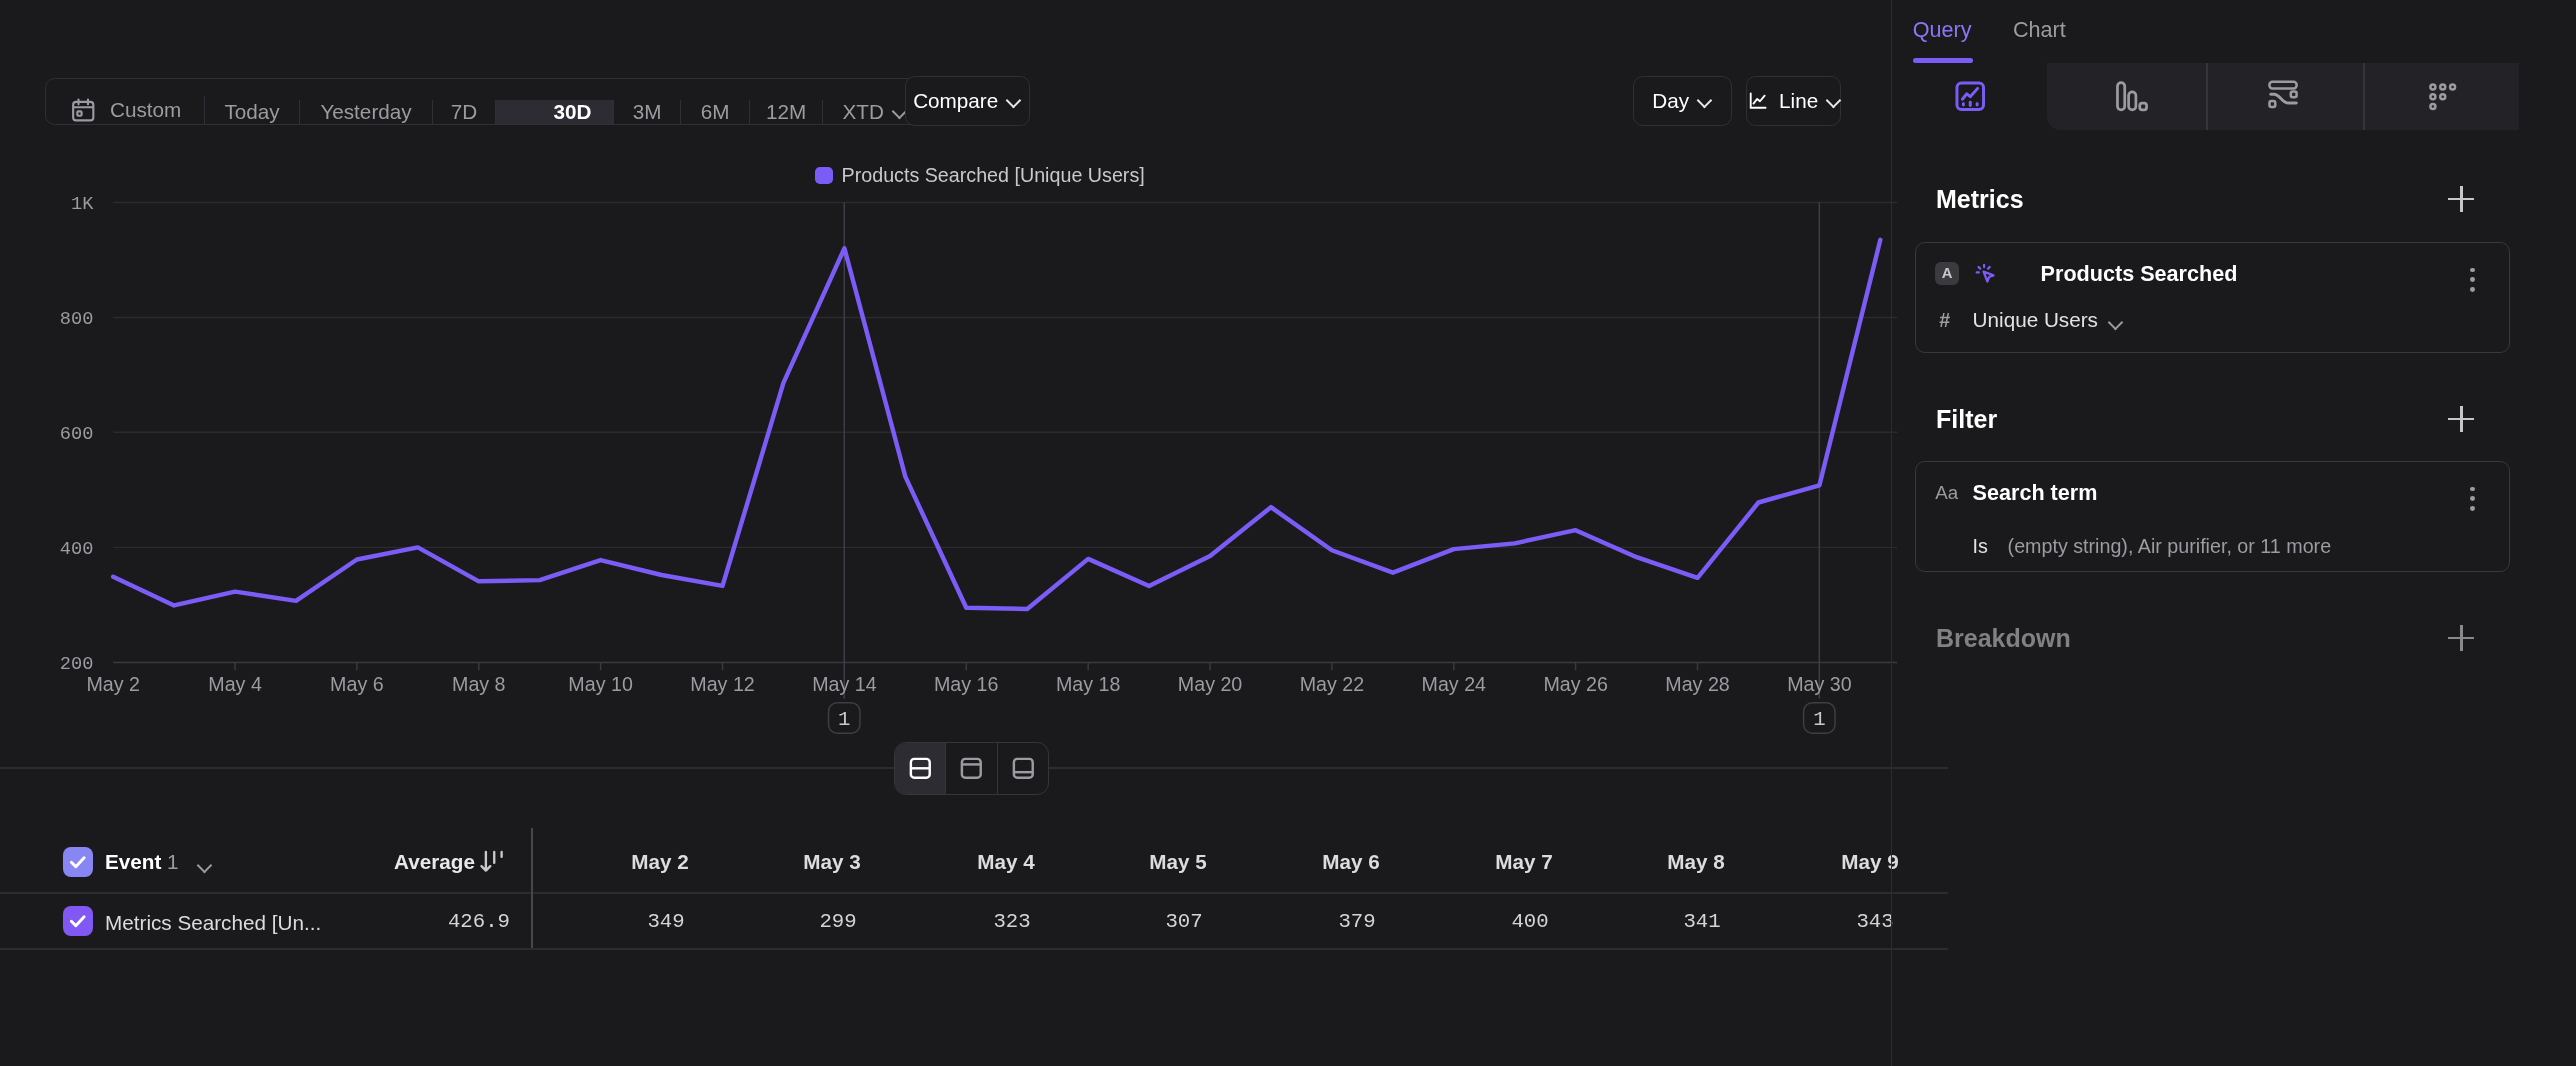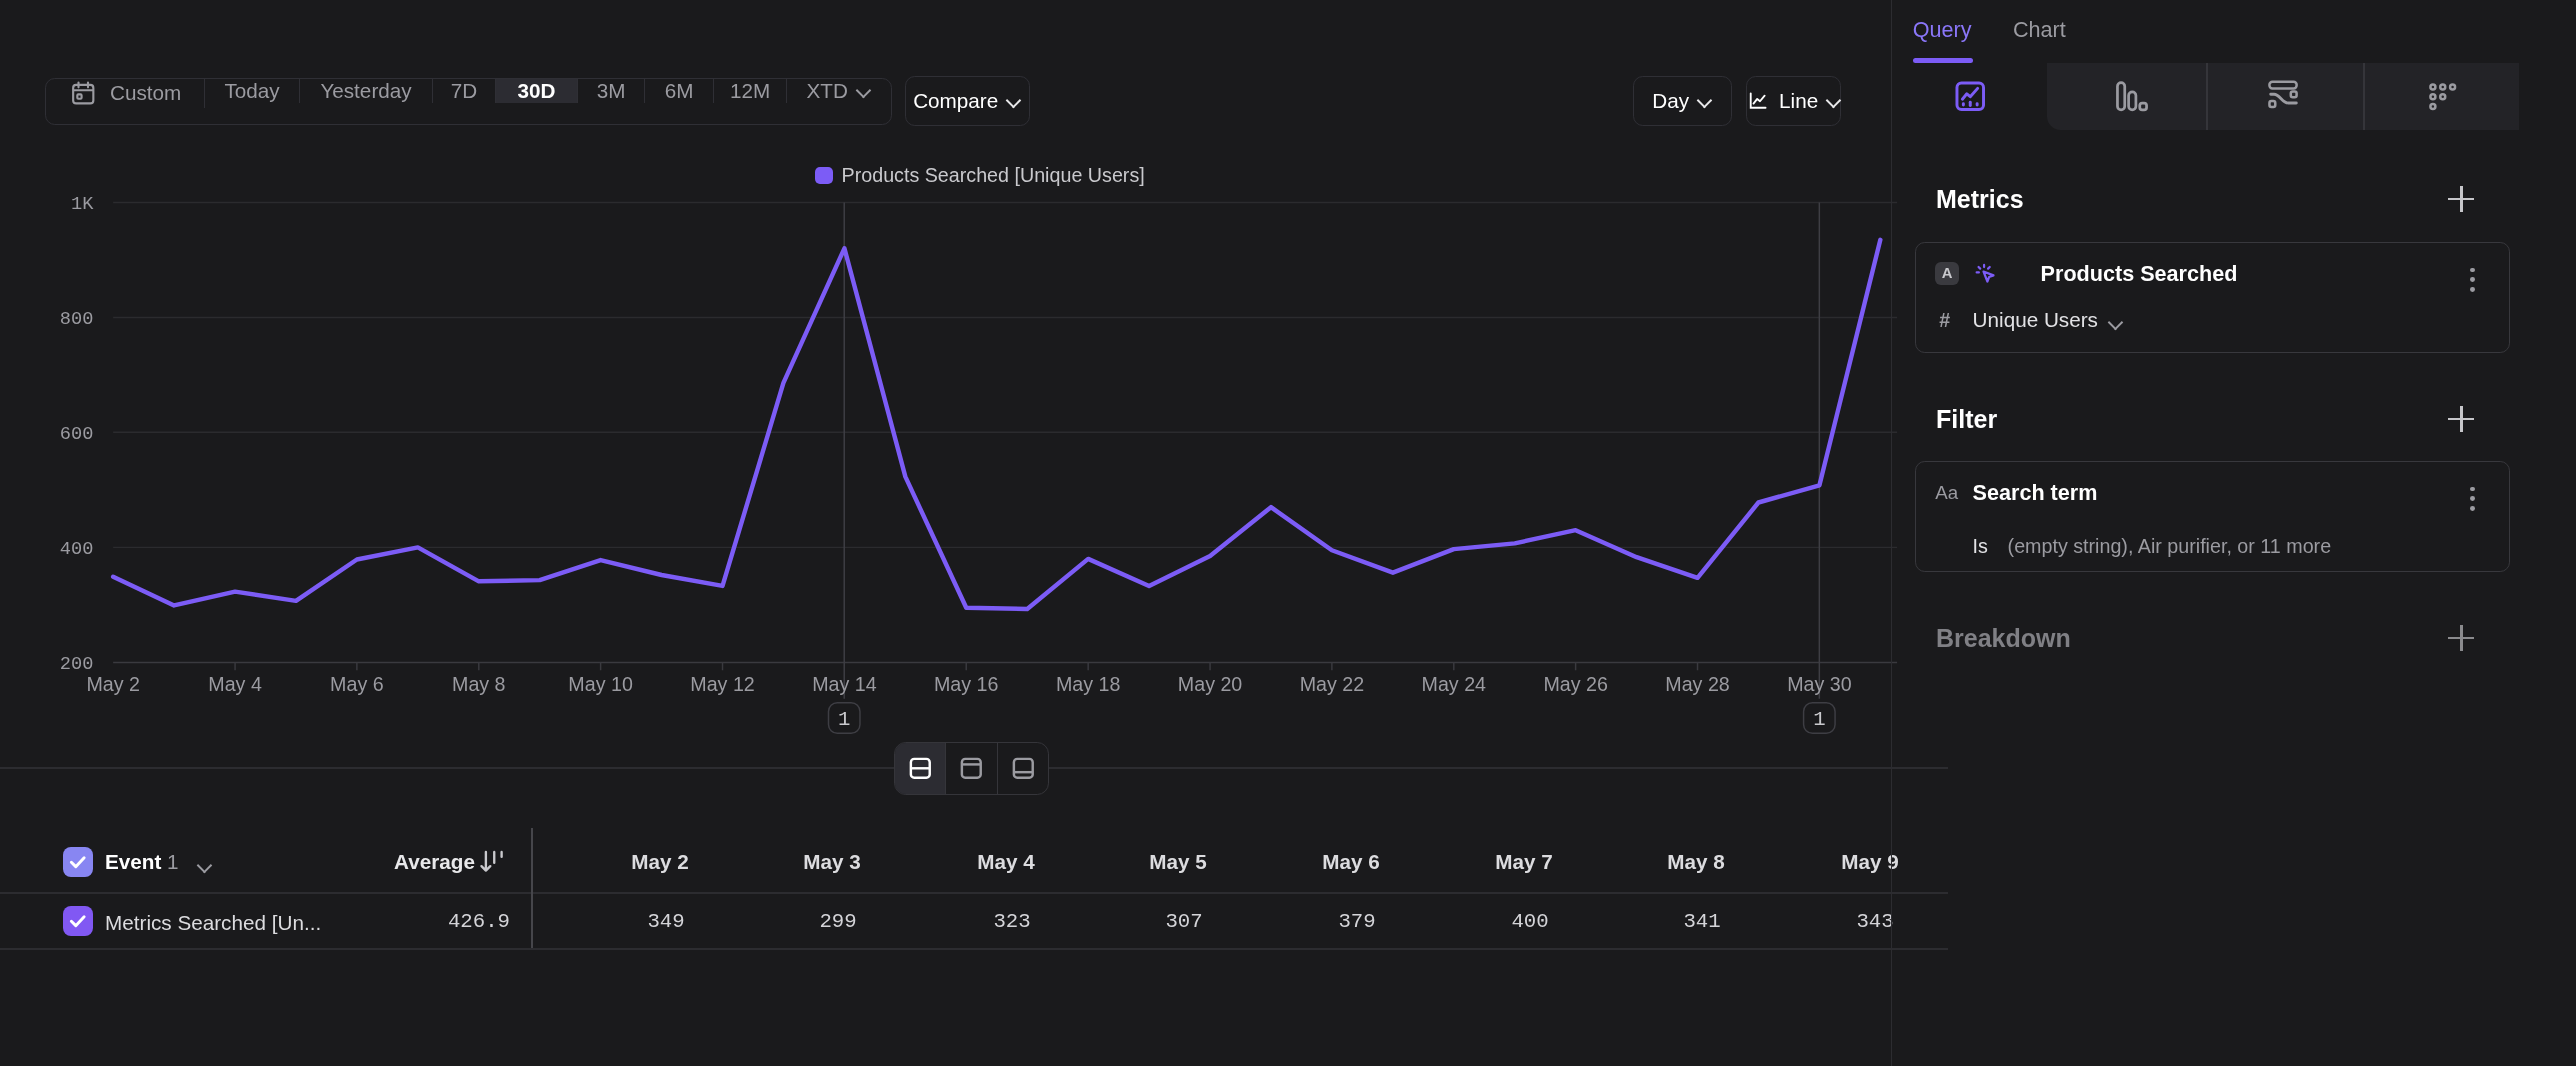--- a/index.html
+++ b/index.html
@@ -1,20 +1,20 @@
 <!DOCTYPE html>
 <html><head>
 <meta charset="utf-8">
 <style>
   html,body{margin:0;padding:0;}
   body{width:2576px;height:1067px;background:#1a1a1c;font-family:"Liberation Sans",sans-serif;overflow:hidden;position:relative;color:#e8e8ea;}
   .abs{position:absolute;}
   .mono{font-family:"Liberation Mono",monospace;padding-left:17px;}
   
-  .seg{left:45px;top:78px;height:45px;display:flex;align-items:flex-start;border:1.5px solid #2f2f35;border-radius:9.8px;overflow:hidden;background:#1a1a1c;}
+  .seg{left:45px;top:78px;height:45px;display:flex;align-items:flex-end;border:1.5px solid #2f2f35;border-radius:9.8px;overflow:hidden;background:#1a1a1c;}
   .seg .it{display:flex;align-items:center;justify-content:center;color:#9b9ba1;font-size:20.7px;border-right:1.5px solid #2f2f35;white-space:nowrap;}
   .seg .it:last-child{border-right:none;}
   .seg .sel{background:#2c2c32;color:#fff;font-weight:bold;}
   .btn{border:1.5px solid #2f2f35;border-radius:9.8px;display:flex;align-items:center;justify-content:center;color:#fff;font-size:20.7px;background:#1a1a1c;}
   .chev{display:inline-block;width:13.8px;height:13.8px;margin-left:9.8px;position:relative;top:-3px;}
   .chev:before{content:"";position:absolute;left:0;top:3.9px;width:8.9px;height:8.9px;border-right:2.5px solid #9b9ba1;border-bottom:2.5px solid #9b9ba1;transform:rotate(45deg);}
   .chev.w:before{border-color:#e8e8ea;}
   
   .panel{left:1891px;top:0;width:628px;height:1067px;border-left:1.5px solid #2c2c30;}
   .sechead{font-size:25px;font-weight:bold;color:#fff;}
@@ -36,21 +36,21 @@
       <rect x="3.5" y="5" width="17" height="15.5" rx="2.5"></rect>
       <path d="M3.5 9.5h17"></path>
       <path d="M8 3v4M16 3v4" stroke-linecap="round"></path>
       <rect x="7" y="13" width="3.6" height="3.6" rx="0.8"></rect>
     </svg>
     Custom
   </div>
   <div class="it" style="width:94px;">Today</div>
   <div class="it" style="width:132px;">Yesterday</div>
   <div class="it" style="width:62px;">7D</div>
-  <div class="it sel" style="width:81px;">30D</div>
+  <div class="it sel" style="width:81px;padding-left:36px;">30D</div>
   <div class="it" style="width:66px;">3M</div>
   <div class="it" style="width:68px;">6M</div>
   <div class="it" style="width:72px;">12M</div>
   <div class="it" style="width:104px;">XTD<span class="chev"></span></div>
 </div>
 <div class="abs btn" style="left:905px;top:76px;width:123px;height:48px;">Compare<span class="chev w"></span></div>
 <div class="abs btn" style="left:1633px;top:76px;width:97px;height:48px;">Day<span class="chev w"></span></div>
 <div class="abs btn" style="left:1746px;top:76px;width:93px;height:48px;">
   <svg width="25.6" height="25.6" viewBox="0 0 24 24" fill="none" stroke="#fff" stroke-width="2" style="margin-right:9.8px;">
     <path d="M4 4v15.5h16" stroke-linecap="round"></path>

